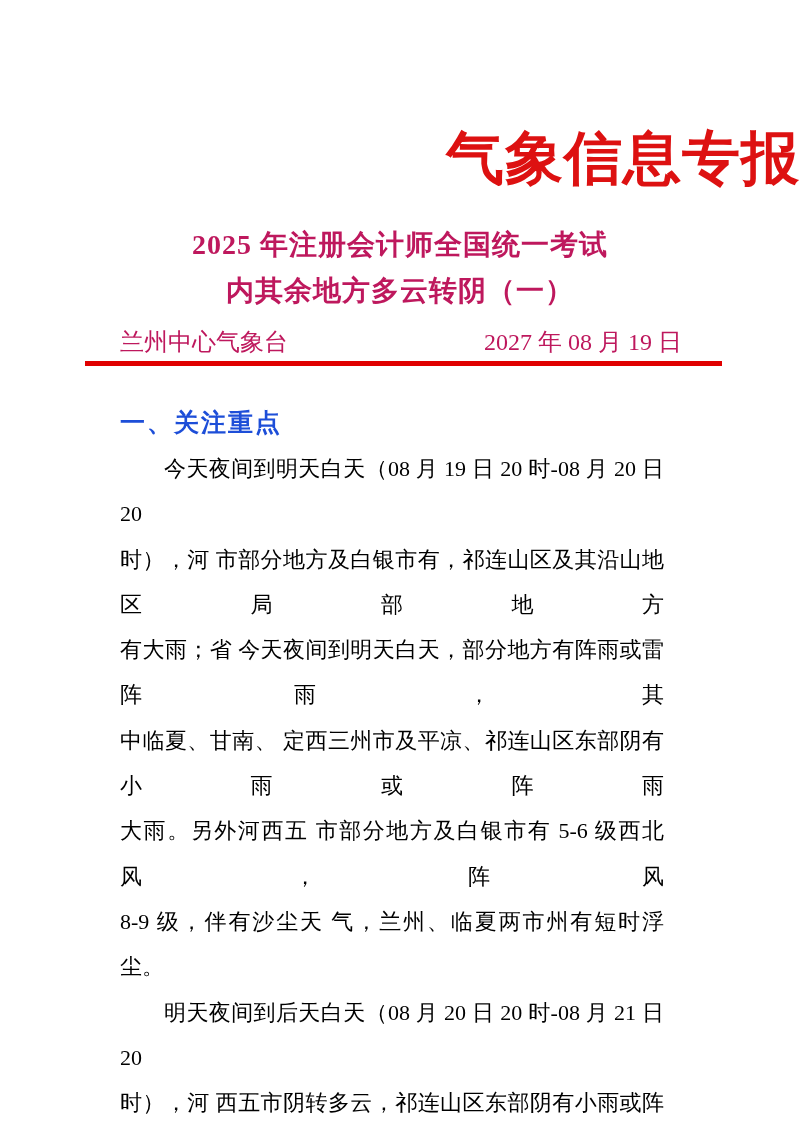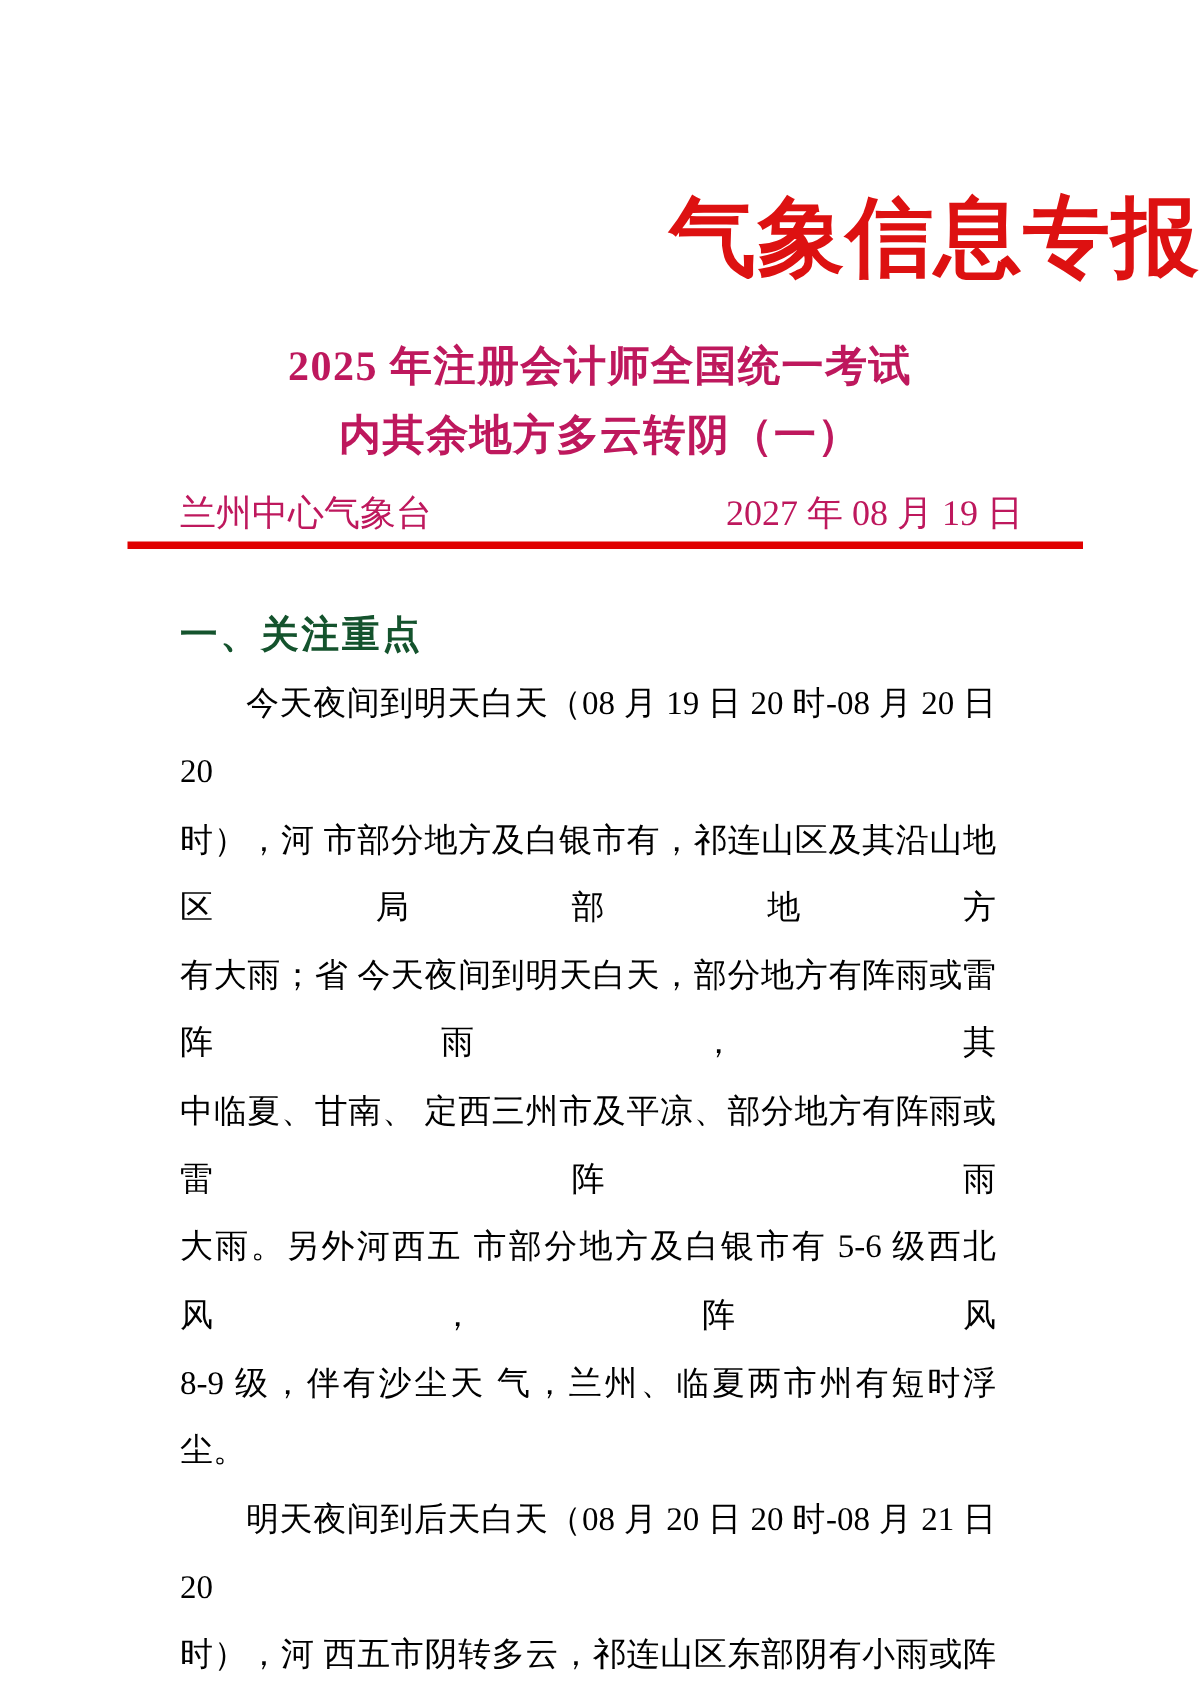--- a/index.html
+++ b/index.html
@@ -59,21 +59,21 @@
     width: 637px;
     height: 5px;
     background: #e00000;
   }
   .section-heading {
     position: absolute;
     top: 406px;
     left: 120px;
     font-size: 25px;
     font-weight: bold;
-    color: #14532d;
+    color: #1d4ed8;
     letter-spacing: 2px;
   }
   .body-text {
     position: absolute;
     top: 446px;
     left: 120px;
     width: 544px;
     font-size: 22px;
     line-height: 45.3px;
     color: #000000;
@@ -109,20 +109,20 @@
   </div>
 
   <div class="red-rule"></div>
 
   <div class="section-heading">一、关注重点</div>
 
   <div class="body-text" id="paragraphs">
       <div class="line indent">今天夜间到明天白天（08 月 19 日 20 时-08 月 20 日 20</div>
       <div class="line">时），河 市部分地方及白银市有，祁连山区及其沿山地区局部地方</div>
       <div class="line">有大雨；省 今天夜间到明天白天，部分地方有阵雨或雷阵雨，其</div>
-      <div class="line">中临夏、甘南、 定西三州市及平凉、部分地方有阵雨或雷阵雨</div>
+      <div class="line">中临夏、甘南、 定西三州市及平凉、祁连山区东部阴有小雨或阵雨</div>
       <div class="line">大雨。另外河西五 市部分地方及白银市有 5-6 级西北风，阵风</div>
       <div class="line last">8-9 级，伴有沙尘天 气，兰州、临夏两市州有短时浮尘。</div>
       <div class="line indent">明天夜间到后天白天（08 月 20 日 20 时-08 月 21 日 20</div>
       <div class="line">时），河 西五市阴转多云，祁连山区东部阴有小雨或阵雨；省内</div>
     </div>
 
 </div>
 
 </body></html>

